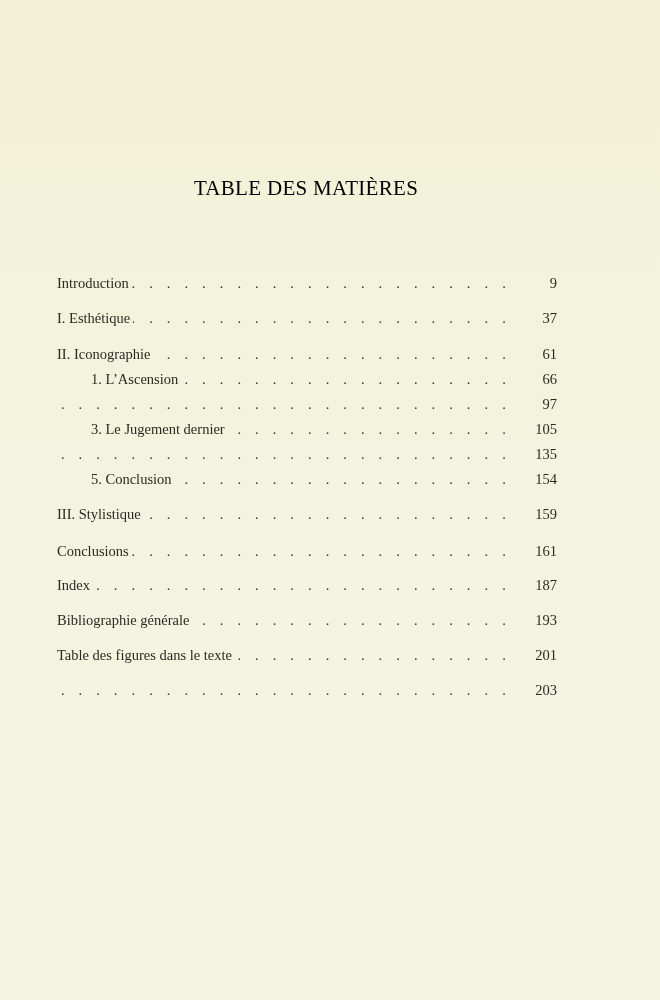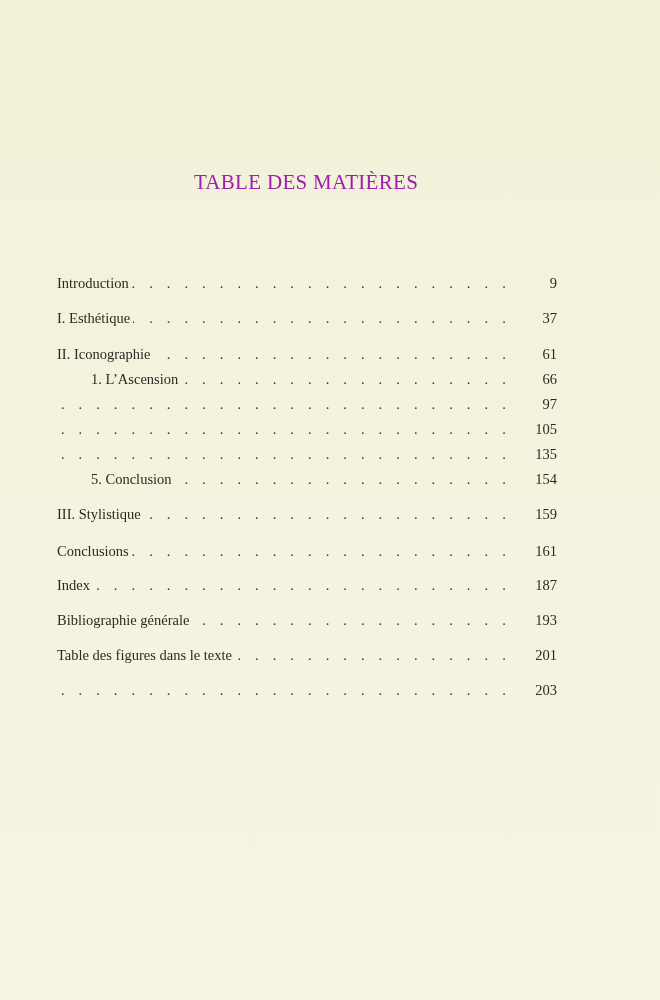--- a/index.html
+++ b/index.html
@@ -16,27 +16,27 @@
       color: #2a2a22;
       font-family: "Liberation Serif", "DejaVu Serif", serif;
     }
     .page {
       position: absolute;
       left: 0; top: 0;
       width: 660px; height: 1000px;
     }
     .title {
       position: absolute;
-      top: 156px;
+      top: 162px;
       left: 0;
       width: 612px;
       text-align: center;
       font-size: 21px;
       letter-spacing: 0.3px;
-      color: #a21caf;
+      color: #000000;
       font-weight: normal;
     }
     .toc {
       position: absolute;
       left: 57px;
       top: 270px;
       width: 500px;
     }
     .entry {
       position: absolute;
@@ -96,20 +96,21 @@
     <div class="entry sub" style="top:96px">
       <span class="label">1. L’Ascension</span>
       <span class="leader">. . . . . . . . . . . . . . . . . . . . . . . . . . . . . . . . . . . . . . . . . . . . . . . . . . . . . . . .</span>
       <span class="page-num">66</span>
     </div>
     <div class="entry sub" style="top:121px">
       <span class="leader">. . . . . . . . . . . . . . . . . . . . . . . . . . . . . . . . . . . . . . . . . . . . . . . . . . . . . . . .</span>
       <span class="page-num">97</span>
     </div>
     <div class="entry sub" style="top:146px">
+      <span class="label">3. Le Jugement dernier</span>
       <span class="leader">. . . . . . . . . . . . . . . . . . . . . . . . . . . . . . . . . . . . . . . . . . . . . . . . . . . . . . . .</span>
       <span class="page-num">105</span>
     </div>
     <div class="entry sub" style="top:171px">
       <span class="leader">. . . . . . . . . . . . . . . . . . . . . . . . . . . . . . . . . . . . . . . . . . . . . . . . . . . . . . . .</span>
       <span class="page-num">135</span>
     </div>
     <div class="entry sub" style="top:196px">
       <span class="label">5. Conclusion</span>
       <span class="leader">. . . . . . . . . . . . . . . . . . . . . . . . . . . . . . . . . . . . . . . . . . . . . . . . . . . . . . . .</span>

